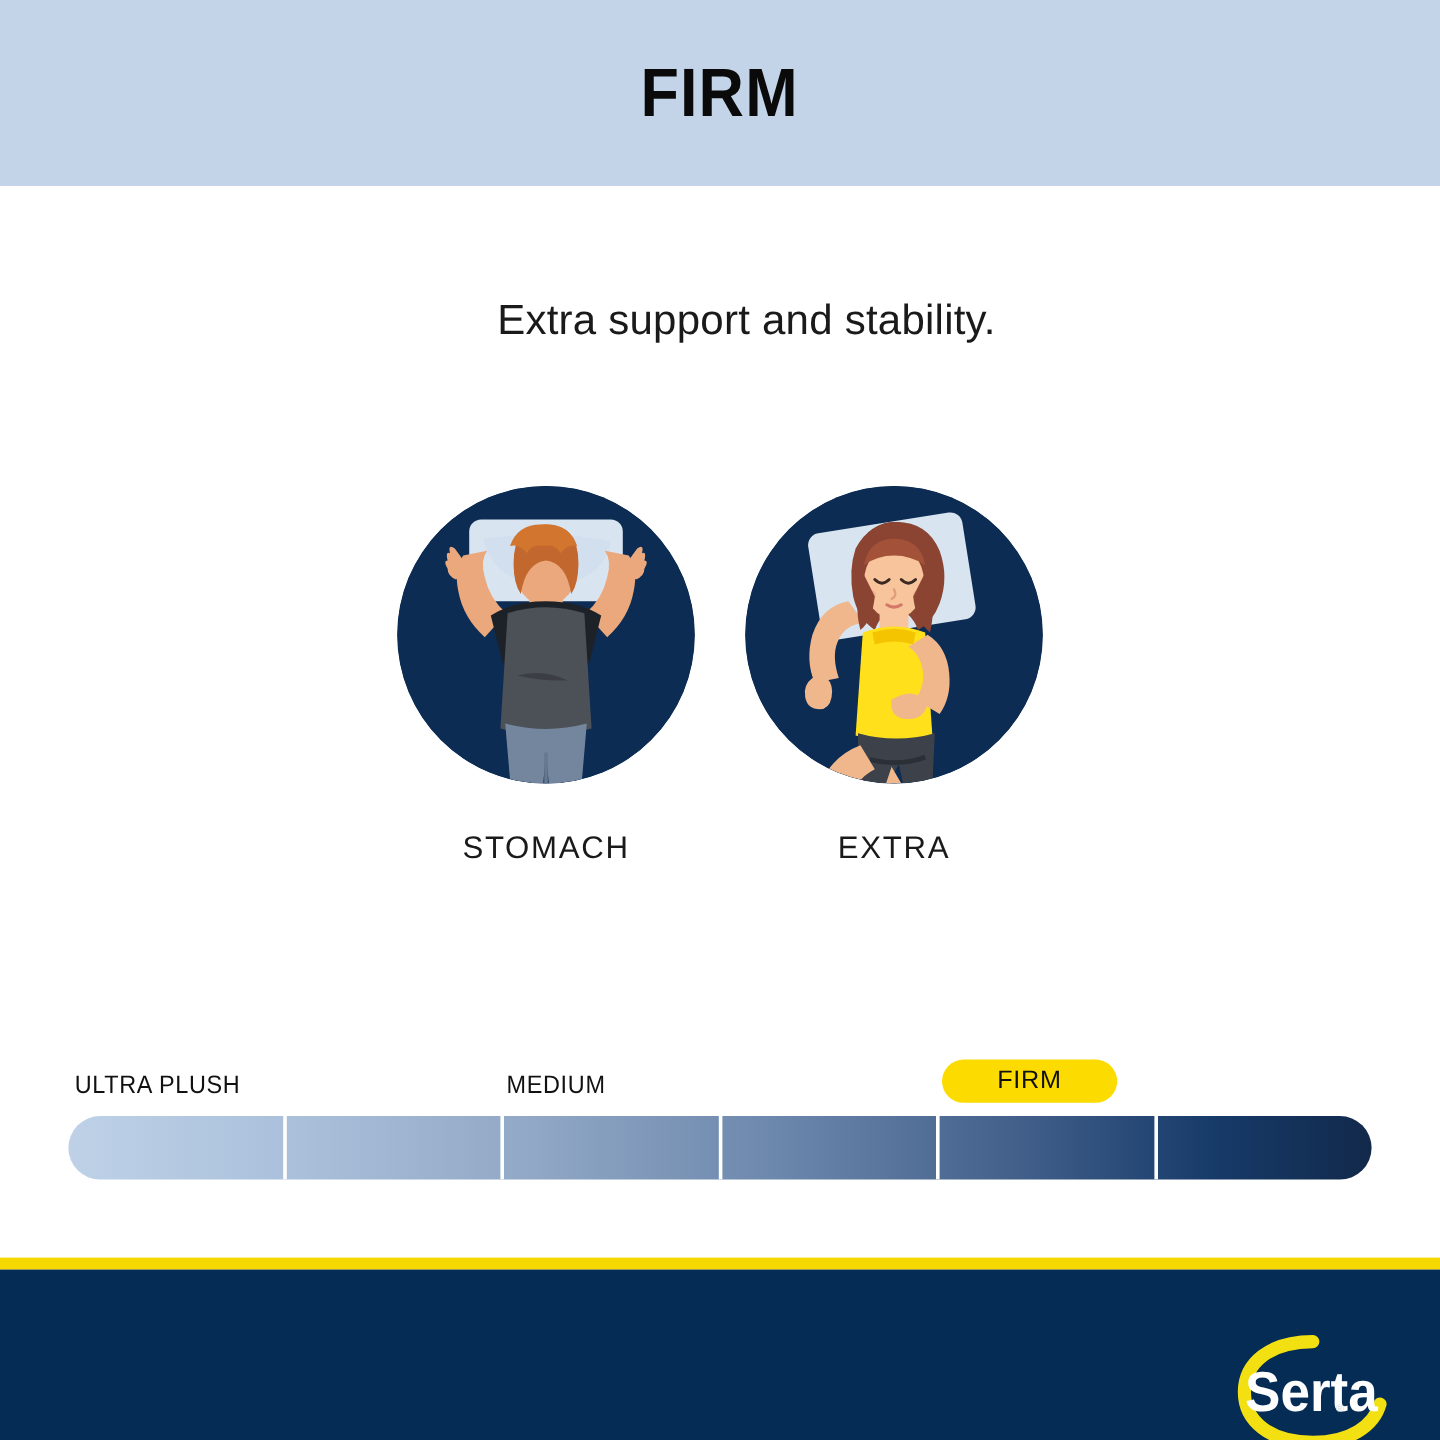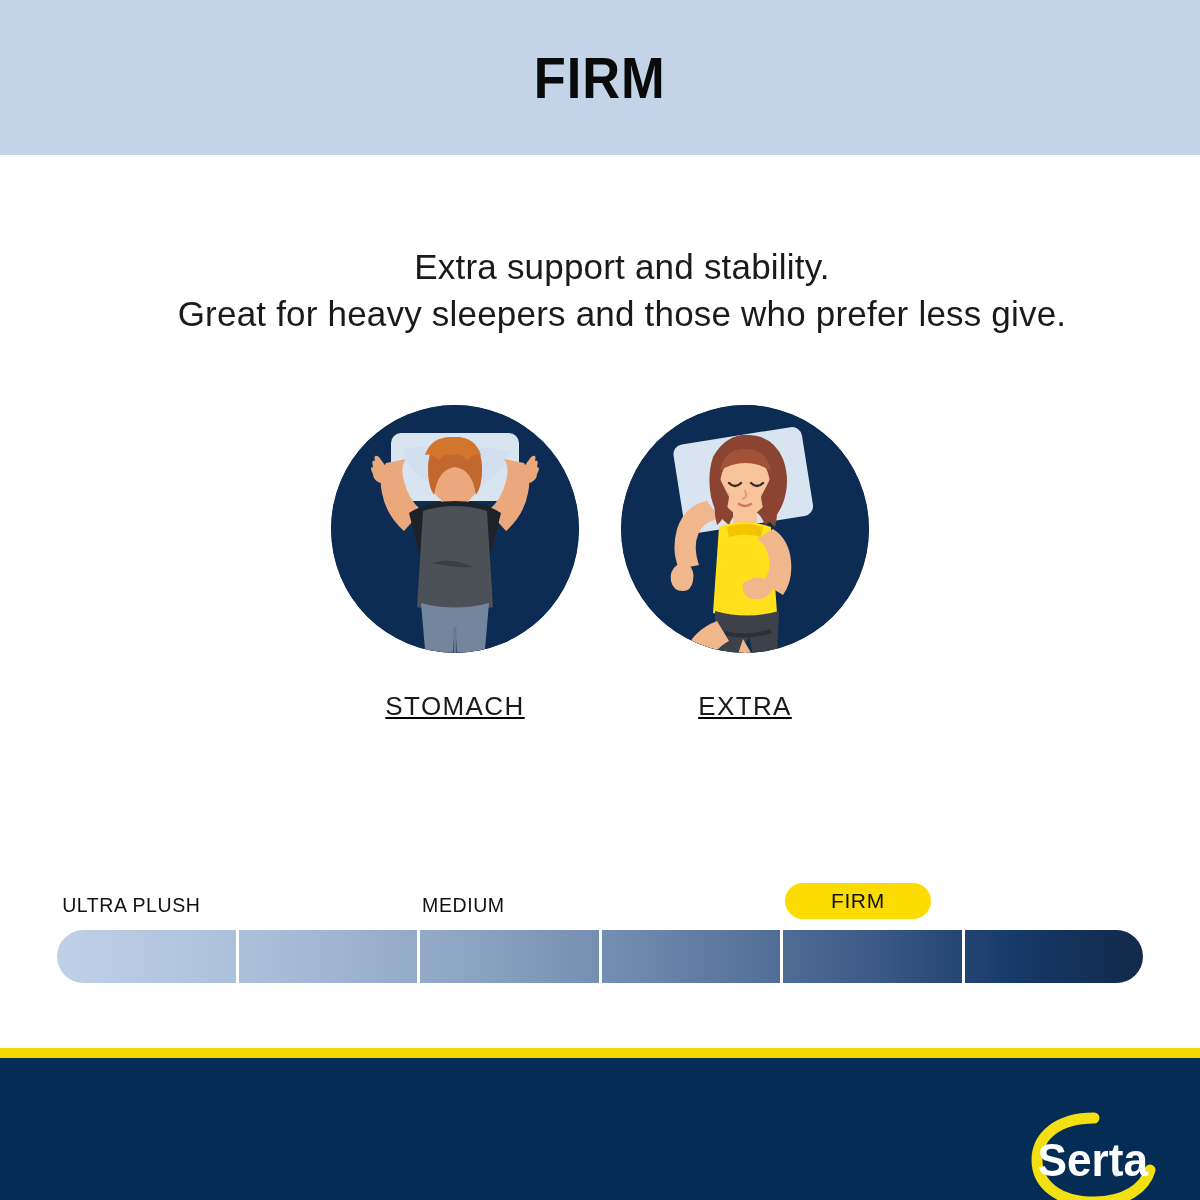--- a/index.html
+++ b/index.html
@@ -29,21 +29,21 @@
     position:absolute; left:0; top:243px; width:1200px;
     text-align:center; color:#1a1a1a;
     font-size:35px; line-height:47px; font-weight:400;
     letter-spacing:0.2px;
   }
   .subtitle-line { display:block;margin-left:44px; }
 
   
   .positions {
     position:absolute; left:0; top:405px; width:1200px;
-    display:flex; justify-content:center; text-decoration:underline;
+    display:flex; justify-content:center; 
   }
   .position { width:290px; display:flex; flex-direction:column; align-items:center; }
   .position-circle {
     width:248px; height:248px; border-radius:50%;
     background:#0c2c53; position:relative; overflow:hidden;
   }
   .position-label {
     margin-top:38px; font-size:26px; color:#1a1a1a; letter-spacing:1.4px;
   }
 
@@ -91,21 +91,20 @@
 </style>
 </head>
 <body>
 
 <div class="header">
   <div class="header-title">FIRM</div>
 </div>
 
 <div class="subtitle">
   <span class="subtitle-line">Extra support and stability.</span>
-  <span class="subtitle-line">Great for heavy sleepers and those who prefer less give.</span>
 </div>
 
 <div class="positions">
 
   <div class="position">
     <div class="position-circle">
       <svg viewBox="0 0 248 248" width="248" height="248" aria-hidden="true">
         <defs>
             <clipPath id="clipA">
               <circle cx="124" cy="124" r="124"></circle>

